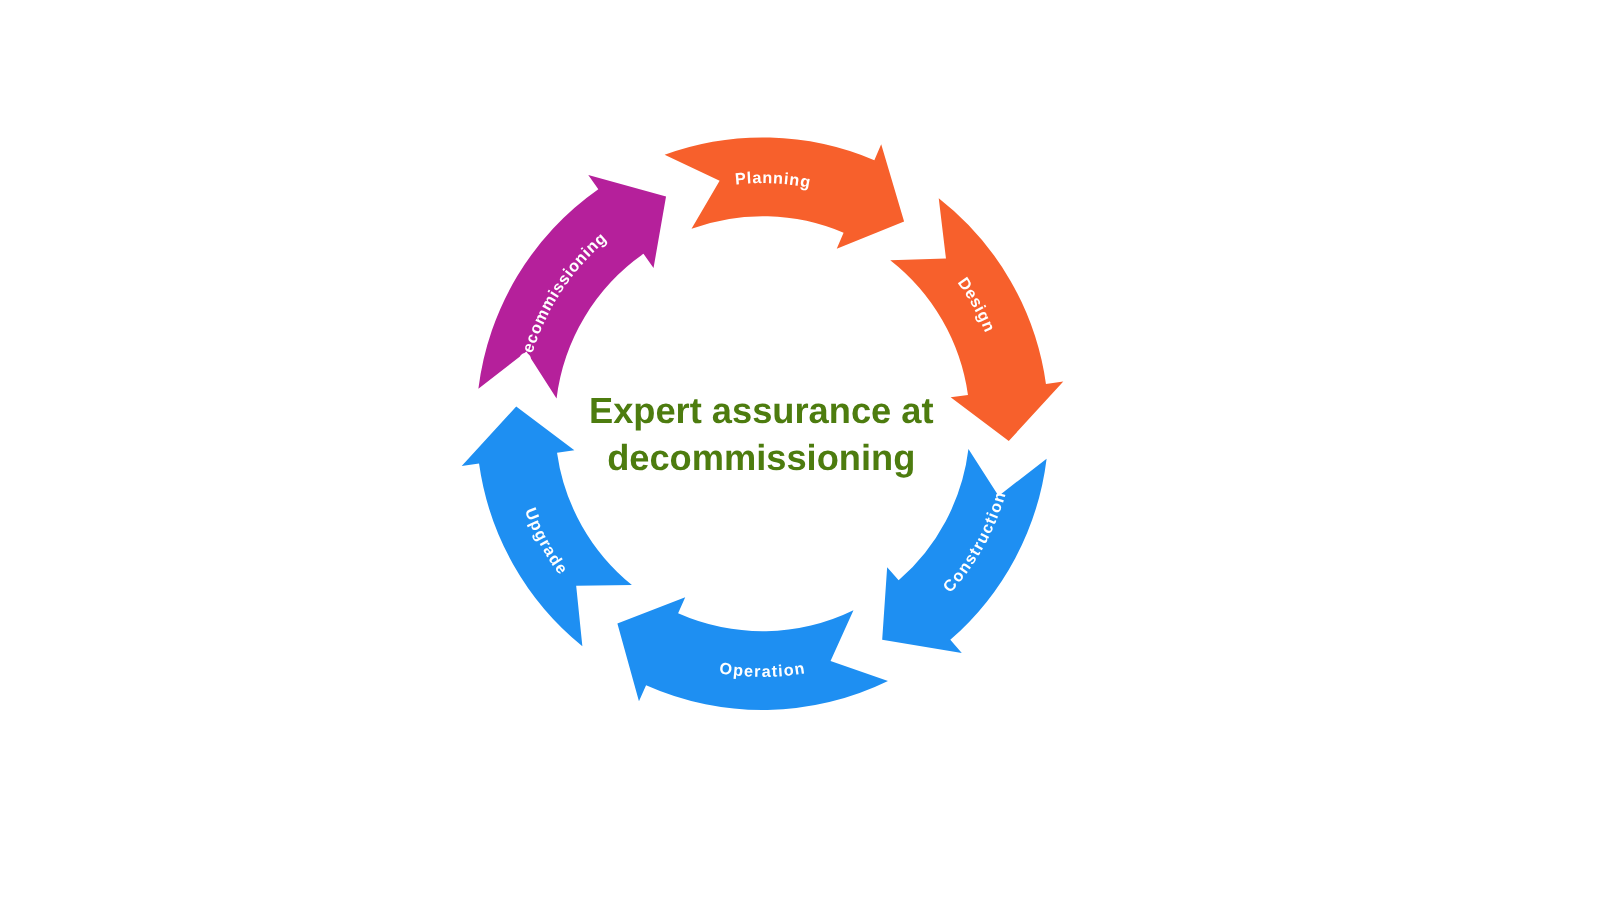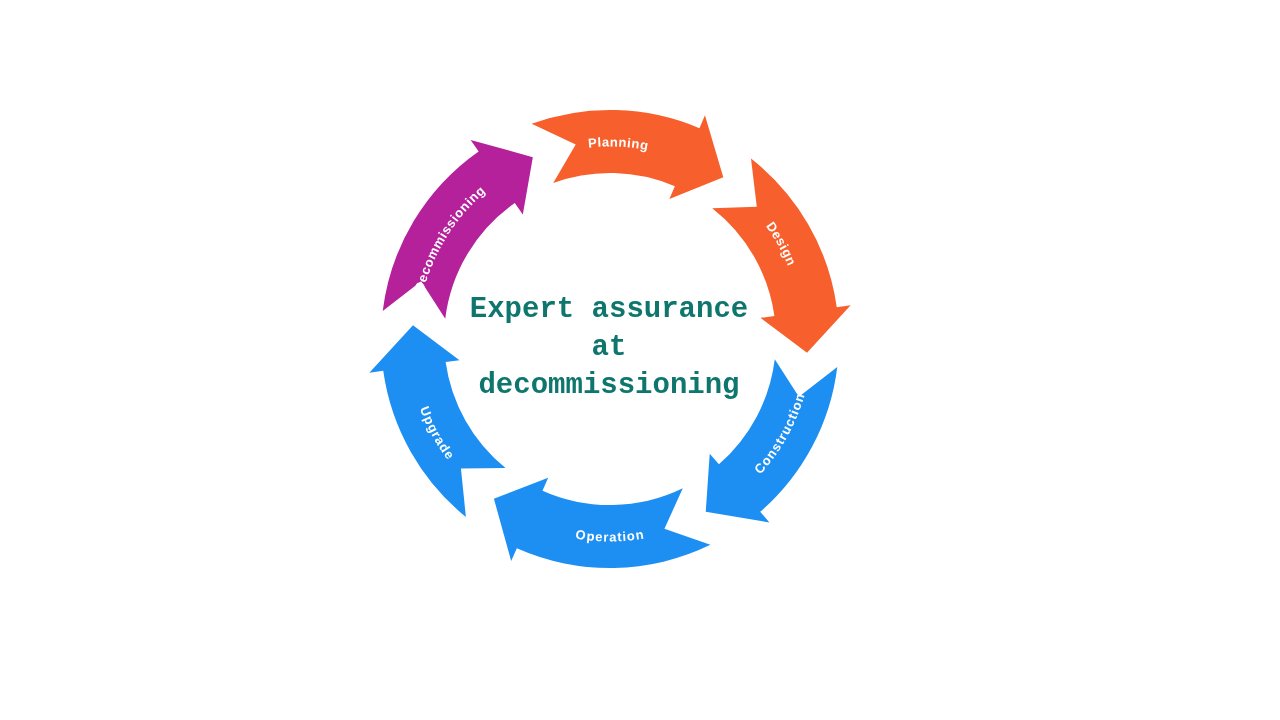--- a/index.html
+++ b/index.html
@@ -63,18 +63,18 @@
       <path d="M 536.02 522.12 A 197.5 197.5 0 0 0 683.98 522.12" fill="none" id="labelArc3"></path>
       <text class="seg-label" text-anchor="middle" dominant-baseline="central"><textPath href="#labelArc3" xlink:href="#labelArc3" startOffset="50%" dominant-baseline="central">Operation</textPath></text>
       <path d="M 465.89 516.97 A 229 229 0 0 1 383.23 370.87 L 369.36 372.82 L 412.98 325.22 L 459.48 360.15 L 445.62 362.10 A 166 166 0 0 0 505.53 468.01 L 460.94 468.57 Z" fill="#1E8FF2"></path>
       <path d="M 415.50 373.30 A 197.5 197.5 0 0 0 475.31 483.44" fill="none" id="labelArc4"></path>
       <text class="seg-label" text-anchor="middle" dominant-baseline="central"><textPath href="#labelArc4" xlink:href="#labelArc4" startOffset="50%" dominant-baseline="central">Upgrade</textPath></text>
       <path d="M 382.71 311.09 A 229 229 0 0 1 478.65 151.41 L 470.62 139.95 L 532.83 157.20 L 522.82 214.49 L 514.79 203.02 A 166 166 0 0 0 445.24 318.77 L 421.13 281.26 Z" fill="#B5209B"></path>
       <path d="M 416.13 301.32 A 197.5 197.5 0 0 1 491.14 181.27" fill="none" id="labelArc5"></path>
       <text class="seg-label" text-anchor="middle" dominant-baseline="central"><textPath href="#labelArc5" xlink:href="#labelArc5" startOffset="50%" dominant-baseline="central">Decommissioning</textPath></text>
     </svg>
 
-  <div class="center-text" style="color: #0f766e; font-family: Liberation Mono, monospace;">
+  <div class="center-text" style="color: #4d7c0f;">
     <div>Expert assurance at</div>
     <div>decommissioning</div>
   </div>
 
 </div>
 
 </body></html>

